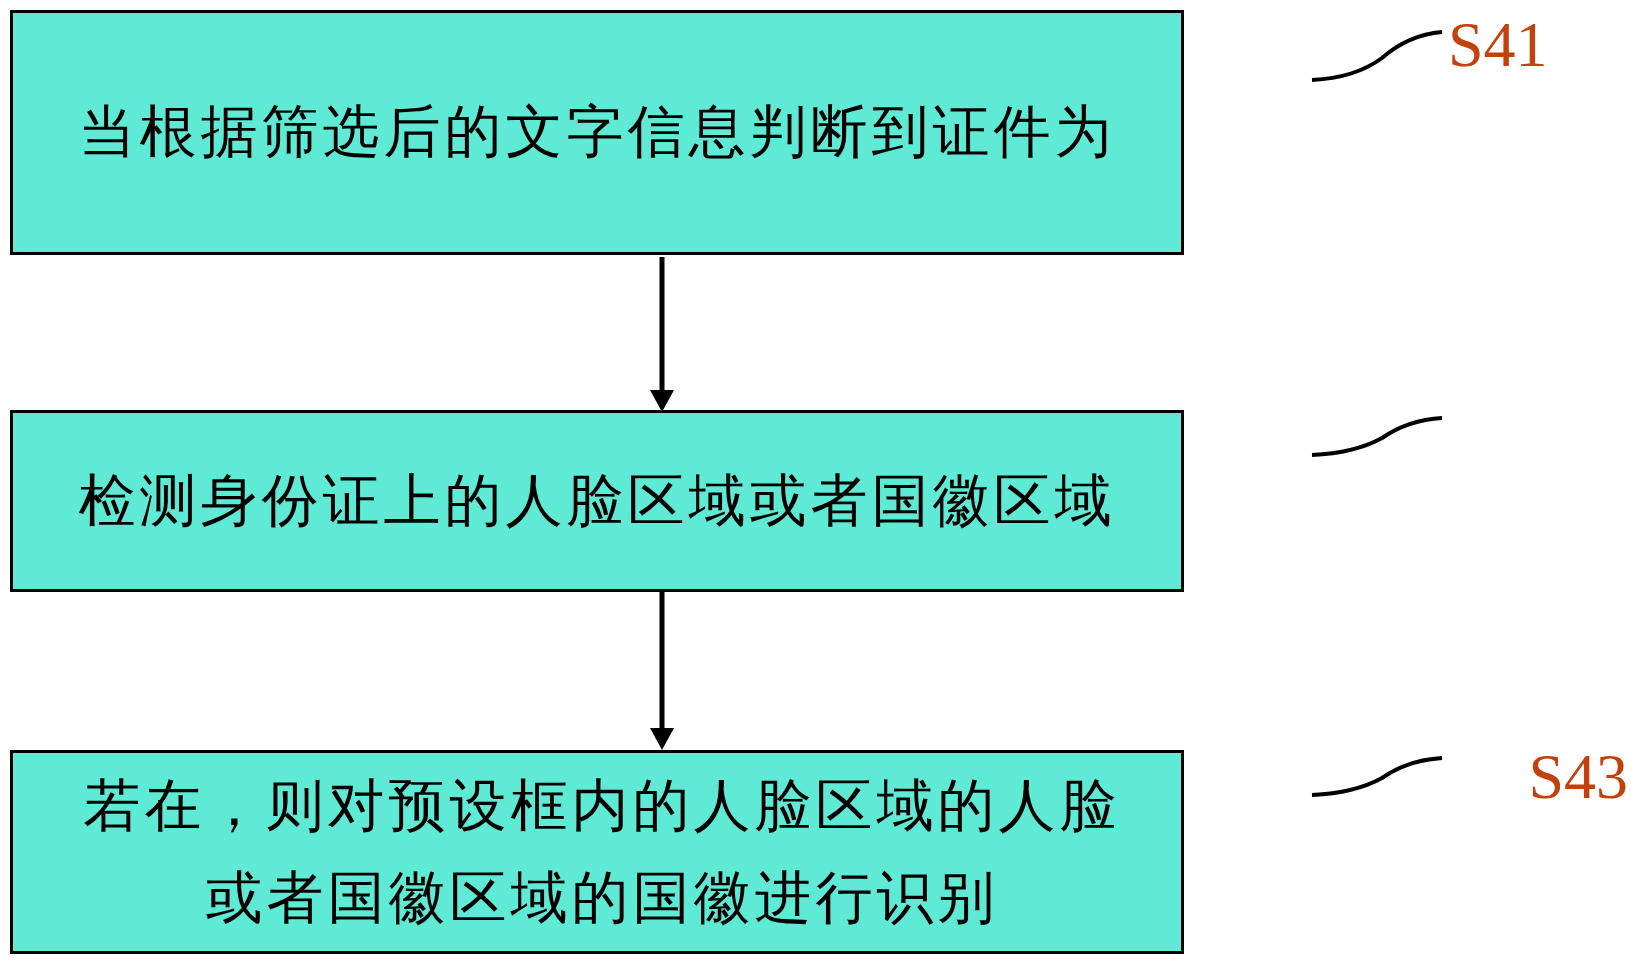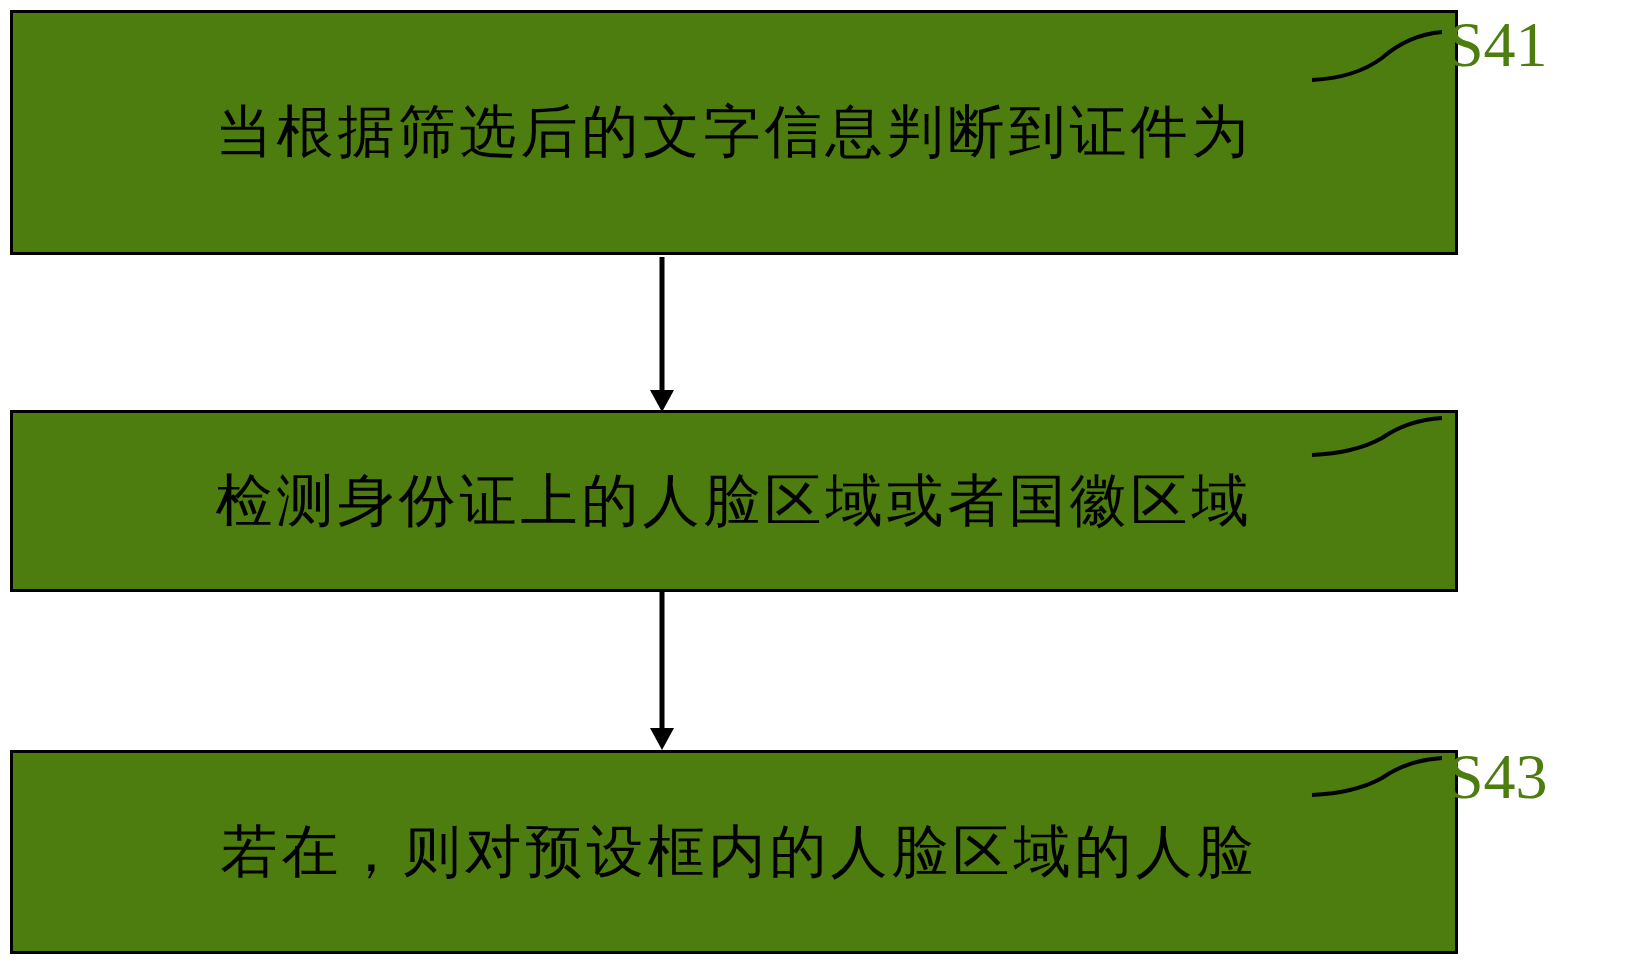--- a/index.html
+++ b/index.html
@@ -11,53 +11,53 @@
     position: relative;
     width: 1631px;
     height: 980px;
     background: #ffffff;
     font-family: "Liberation Serif", "DejaVu Serif", serif;
     overflow: hidden;
   }
   .step-box {
     position: absolute;
     left: 10px;
-    width: 1448px;
+    width: 1174px;
     border: 3px solid #000000;
     box-sizing: border-box;
     display: flex;
     flex-direction: column;
     justify-content: center;
     align-items: center;
-    background: #4d7c0f;
+    background: #5eead4;
   }
   .step-line {
     display: block;
     text-align: center;
     font-size: 57px;
     line-height: 1.62;
     color: #000000;
     letter-spacing: 4px;
     white-space: nowrap;
   }
   .box-1 { top: 10px;  height: 245px; }
   .box-2 { top: 410px; height: 182px; gap: 22px; }
   .box-3 { top: 750px; height: 204px; padding-left: 10px; }
 
   .step-label {
     position: absolute;
     left: 1448px;
     width: 180px;
     font-size: 64px;
-    color: #4d7c0f;
+    color: #c2410c;
     font-family: "Liberation Serif", "DejaVu Serif", serif;
   }
   .label-1 { top: 8px; }
   .label-2 { top: 402px; }
-  .label-3 { top: 740px; }
+  .label-3 { top: 740px; text-align: right; }
 
   .connector-layer {
     position: absolute;
     top: 0;
     left: 0;
     width: 1631px;
     height: 980px;
     pointer-events: none;
   }
 </style>
@@ -69,20 +69,21 @@
   <div class="step-box box-1">
     <span class="step-line">当根据筛选后的文字信息判断到证件为</span>
   </div>
 
   <div class="step-box box-2">
     <span class="step-line">检测身份证上的人脸区域或者国徽区域</span>
   </div>
 
   <div class="step-box box-3">
     <span class="step-line">若在，则对预设框内的人脸区域的人脸</span>
+    <span class="step-line">或者国徽区域的国徽进行识别</span>
   </div>
 
   <div class="step-label label-1">S41</div>
   <div class="step-label label-3">S43</div>
 
   <svg class="connector-layer" viewBox="0 0 1631 980" xmlns="http://www.w3.org/2000/svg">
 
     <line x1="662" y1="257" x2="662" y2="392" stroke="#000000" stroke-width="5"></line>
     <polygon points="650,390 674,390 662,412" fill="#000000"></polygon>
 

